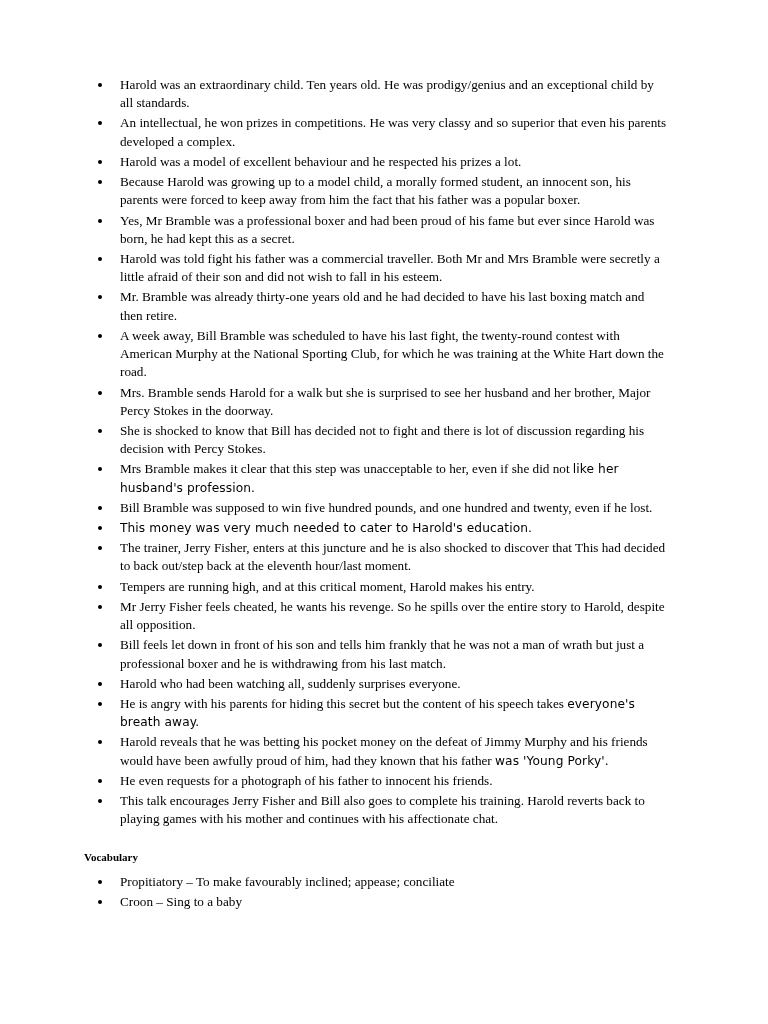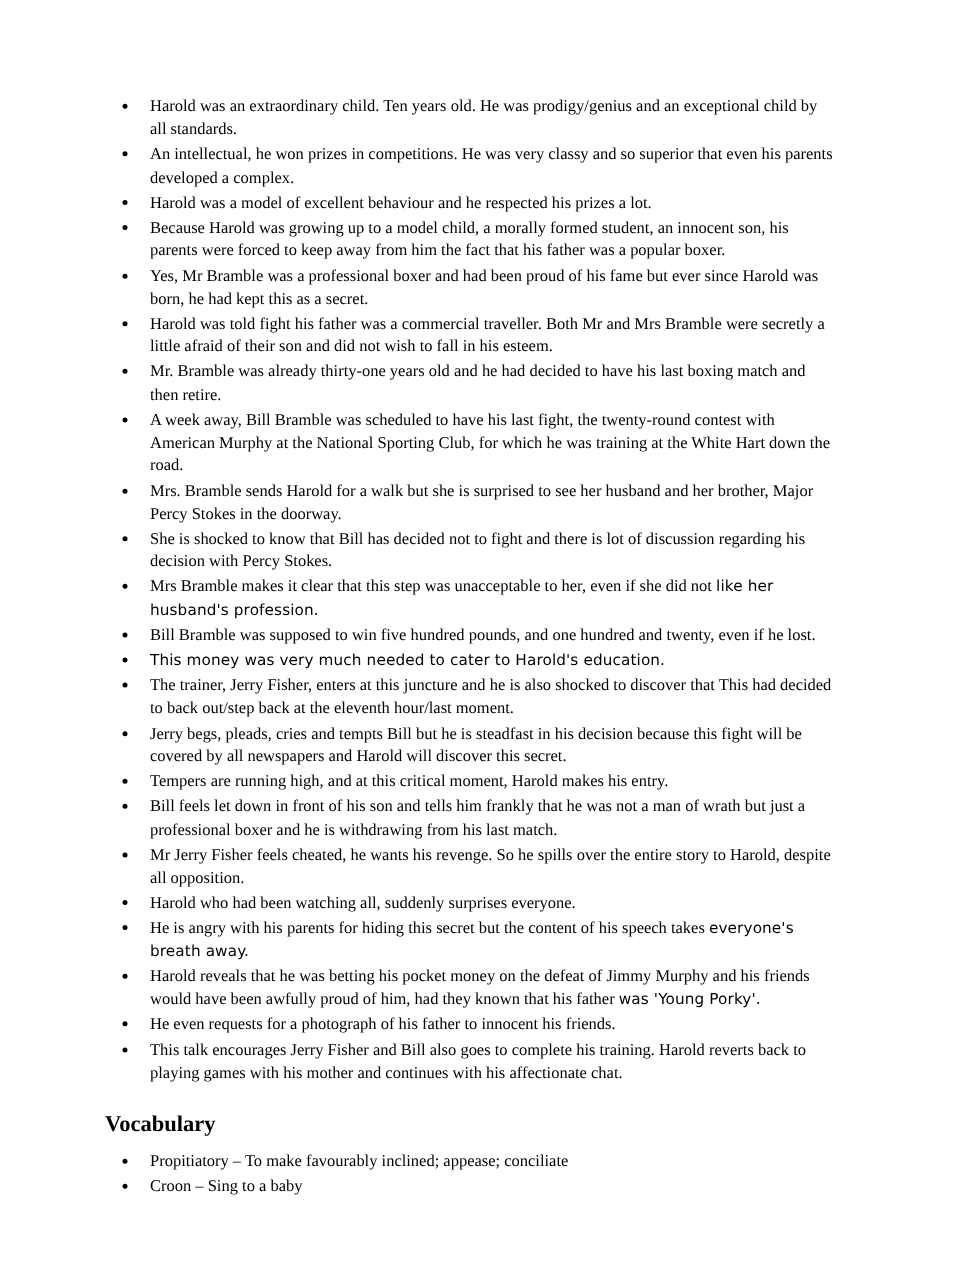--- a/index.html
+++ b/index.html
@@ -39,21 +39,21 @@
     position: absolute;
     left: 14px;
     top: 7px;
     width: 4px;
     height: 4px;
     background: #000;
     border-radius: 50%;
   }
   .section-title {
     font-weight: bold;
-    font-size: 18px;
+    font-size: 11px;
     margin: 22px 0 10px 0;
     padding-left: 0;
   }
   .vocab-list > li {
     margin-bottom: 3px;
   }
   .handwritten {
     font-family: "DejaVu Sans", sans-serif;
     font-size: 12.2px;
     letter-spacing: 0.1px;
@@ -72,24 +72,23 @@
       <li><span>Yes, Mr Bramble was a professional boxer and had been proud of his fame but ever since Harold was born, he had kept this as a secret.</span></li>
       <li><span>Harold was told fight his father was a commercial traveller. Both Mr and Mrs Bramble were secretly a little afraid of their son and did not wish to fall in his esteem.</span></li>
       <li><span>Mr. Bramble was already thirty-one years old and he had decided to have his last boxing match and then retire.</span></li>
       <li><span>A week away, Bill Bramble was scheduled to have his last fight, the twenty-round contest with American Murphy at the National Sporting Club, for which he was training at the White Hart down the road.</span></li>
       <li><span>Mrs. Bramble sends Harold for a walk but she is surprised to see her husband and her brother, Major Percy Stokes in the doorway.</span></li>
       <li><span>She is shocked to know that Bill has decided not to fight and there is lot of discussion regarding his decision with Percy Stokes.</span></li>
       <li><span>Mrs Bramble makes it clear that this step was unacceptable to her, even if she did not </span><span class="handwritten">like her husband's profession.</span></li>
       <li><span>Bill Bramble was supposed to win five hundred pounds, and one hundred and twenty, even if he lost.</span></li>
       <li><span class="handwritten">This money was very much needed to cater to Harold's education.</span></li>
       <li><span>The trainer, Jerry Fisher, enters at this juncture and he is also shocked to discover that This had decided to back out/step back at the eleventh hour/last moment.</span></li>
-      <li><span>Jerry begs, pleads, cries and tempts Bill but he is steadfast in his decision because this fight will be covered by all newspapers and Harold will discover this secret.</span></li>
       <li><span>Tempers are running high, and at this critical moment, Harold makes his entry.</span></li>
+      <li><span>Mr Jerry Fisher feels cheated, he wants his revenge. So he spills over the entire story to Harold, despite all opposition.</span></li>
       <li><span>Bill feels let down in front of his son and tells him frankly that he was not a man of wrath but just a professional boxer and he is withdrawing from his last match.</span></li>
-      <li><span>Mr Jerry Fisher feels cheated, he wants his revenge. So he spills over the entire story to Harold, despite all opposition.</span></li>
       <li><span>Harold who had been watching all, suddenly surprises everyone.</span></li>
       <li><span>He is angry with his parents for hiding this secret but the content of his speech takes </span><span class="handwritten">everyone's breath away.</span></li>
       <li><span>Harold reveals that he was betting his pocket money on the defeat of Jimmy Murphy and his friends would have been awfully proud of him, had they known that his father </span><span class="handwritten">was 'Young Porky'.</span></li>
       <li><span>He even requests for a photograph of his father to innocent his friends.</span></li>
       <li><span>This talk encourages Jerry Fisher and Bill also goes to complete his training. Harold reverts back to playing games with his mother and continues with his affectionate chat.</span></li>
     </ul>
 
   <div class="section-title">Vocabulary</div>
 
   <ul class="bullets vocab-list" id="vocab-list">

